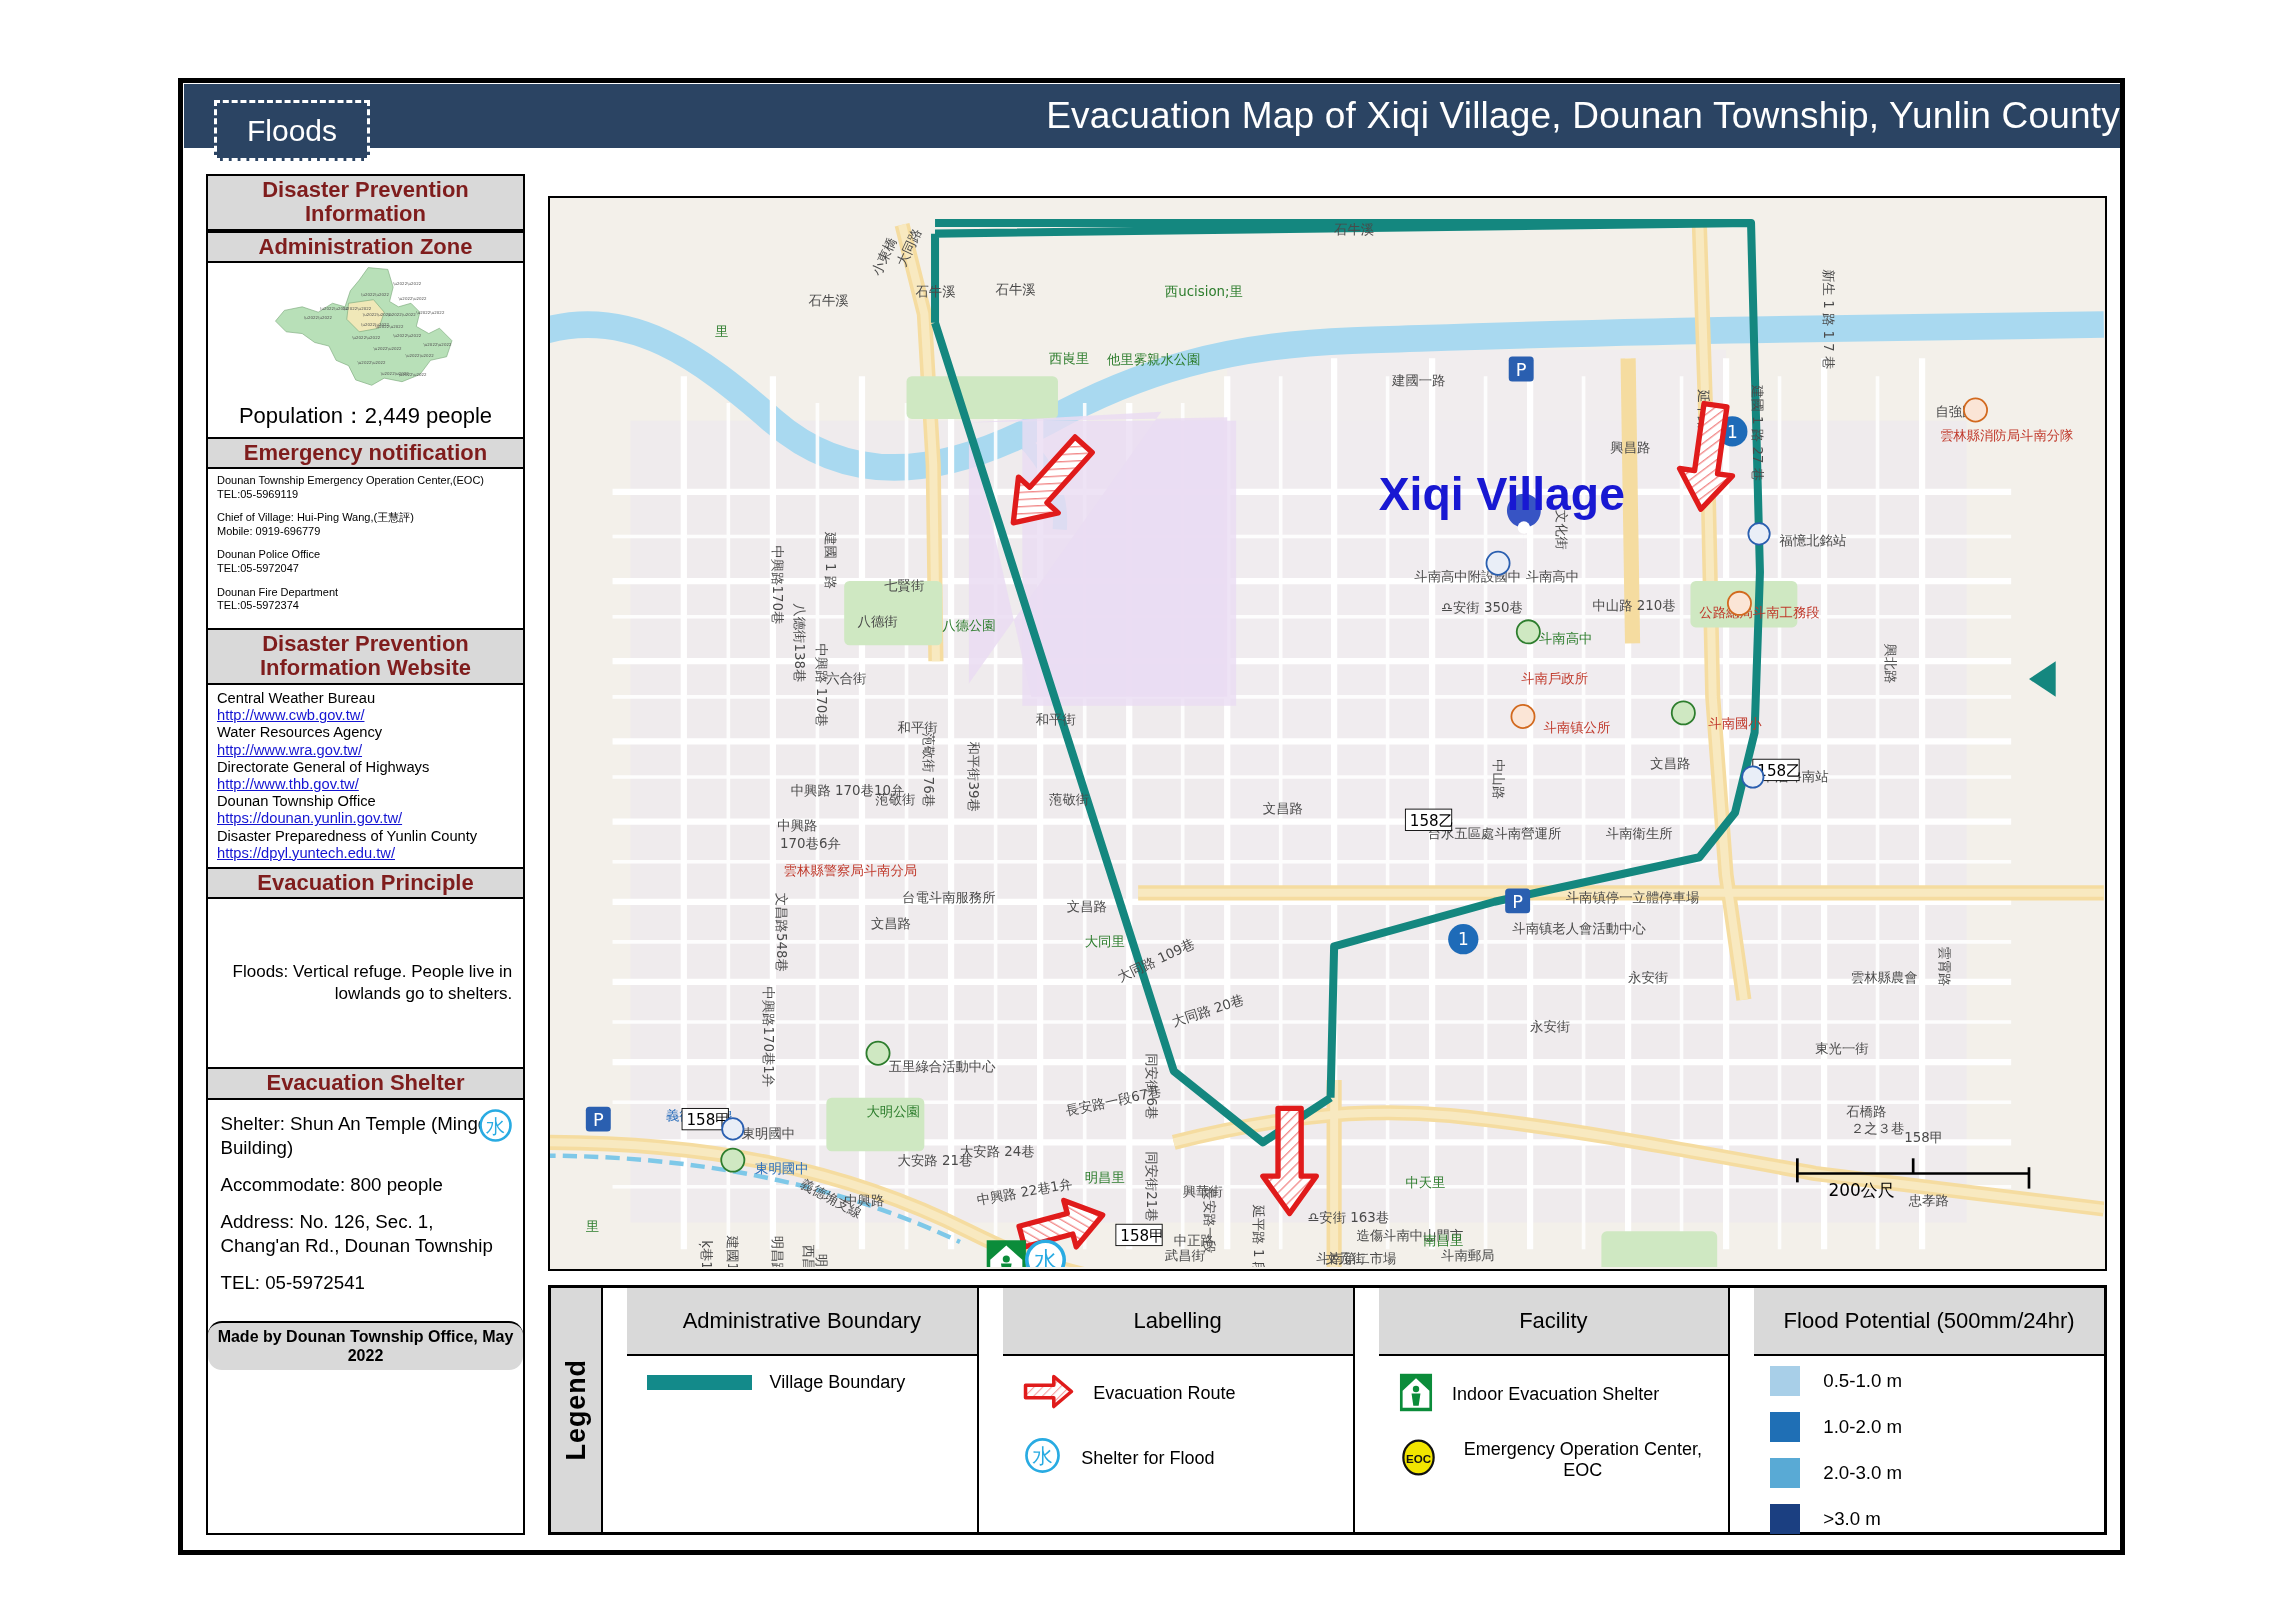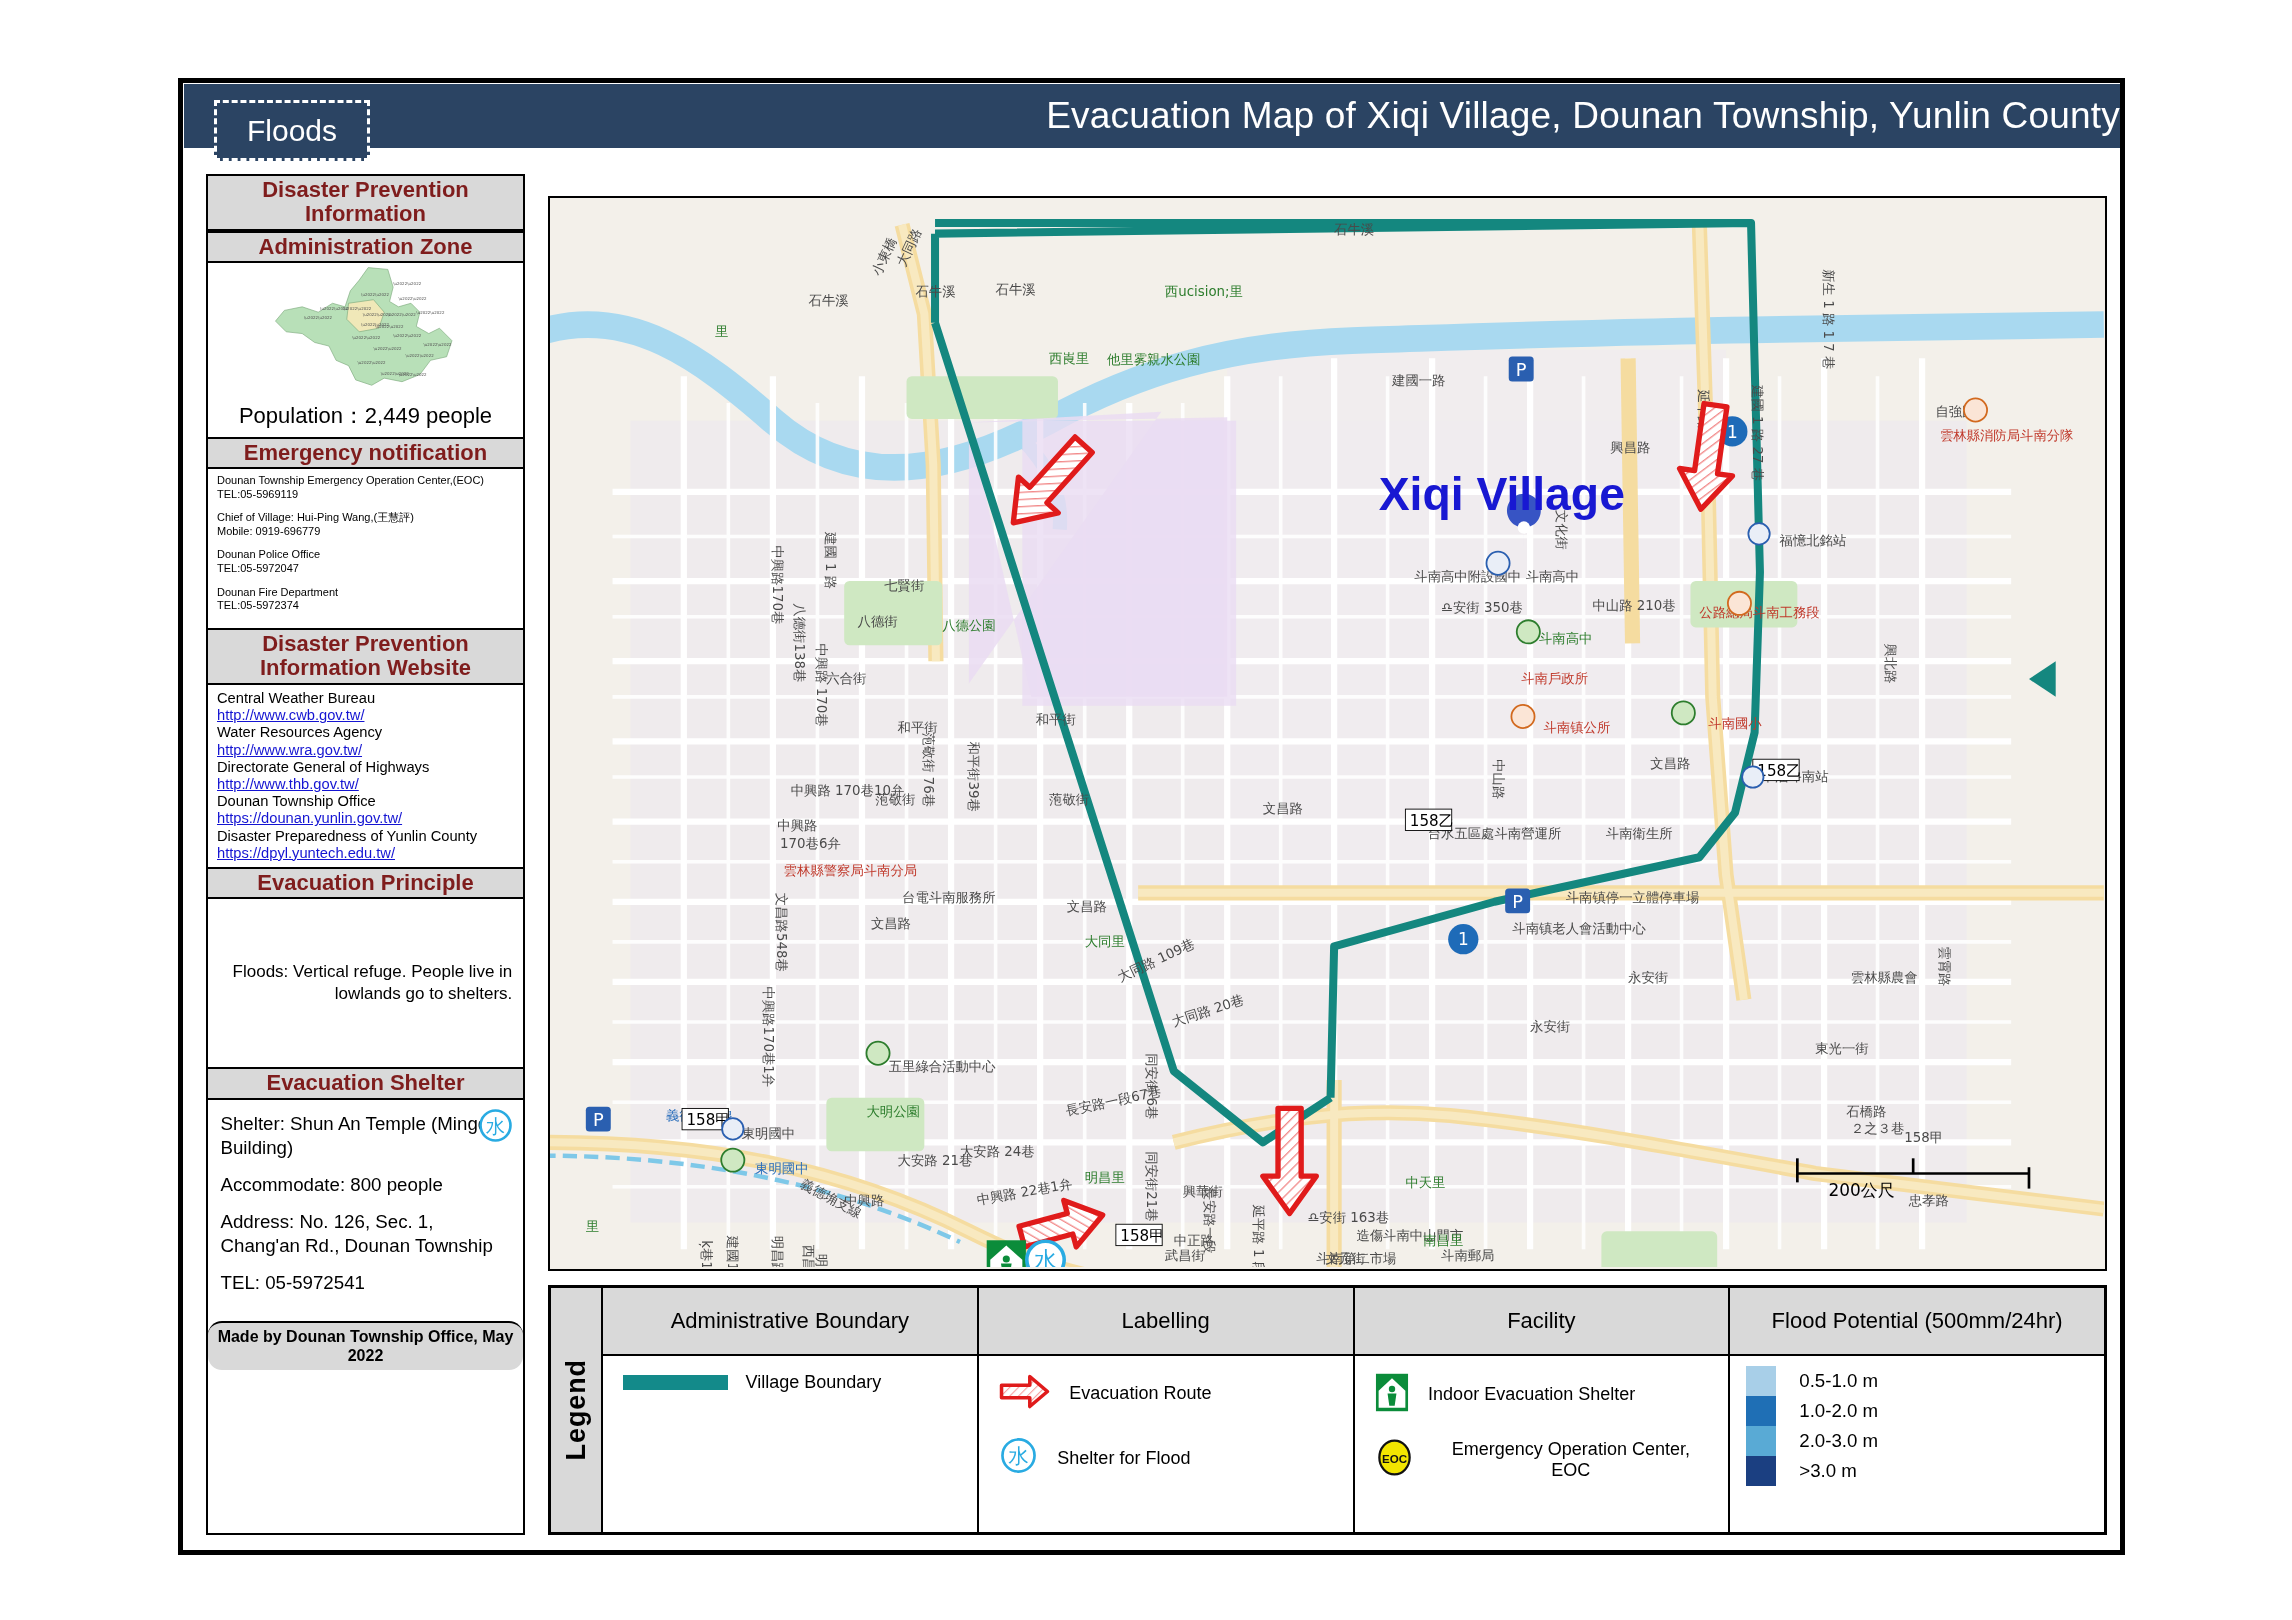--- a/index.html
+++ b/index.html
@@ -52,31 +52,31 @@
            border:2.7px solid #000;box-sizing:border-box;background:#f2efe9;overflow:hidden;}
   .mapsvg{position:absolute;left:0;top:0;}
 
   
   .legend{position:absolute;left:548px;top:1285px;width:1559px;height:250px;
           border:3.6px solid #000;box-sizing:border-box;display:flex;background:#fff;}
   .legend-side{width:50px;border-right:2.7px solid #000;background:#d9d9d9;
                display:flex;align-items:center;justify-content:center;}
   .legend-side span{writing-mode:vertical-rl;transform:rotate(180deg);
                     font-size:27px;font-weight:bold;letter-spacing:0.9px;}
-  .lcol{flex:1;display:flex;flex-direction:column;border-right:2.7px solid #000;}
+  .lcol{flex:1;display:flex;flex-direction:column;border-right:2.7px solid #000;margin-left:24px;}
   .lcol:last-child{border-right:none;}
   .lcol-head{background:#d9d9d9;border-bottom:2.7px solid #000;text-align:center;
              font-size:22px;padding:5.3px 1.8px;line-height:1.1;min-height:55px;
              display:flex;align-items:center;justify-content:center;}
   .lcol-body{flex:1;padding:16px 19.6px;display:flex;flex-direction:column;justify-content:flex-start;gap:19.6px;}
   .lrow{display:flex;align-items:center;gap:18px;font-size:18px;}
   .lrow .ltxt{flex:1;}
   .boundary-swatch{width:105px;height:15px;background:#138a8a;}
 
-  .flood-body{padding:10.7px 16px;display:flex;flex-direction:column;gap:0;}
+  .flood-body{padding:10.7px 16px;display:flex;flex-direction:column;gap:16px;}
   .frow{display:flex;align-items:center;gap:23px;font-size:18.7px;}
   .fsw{width:30px;height:30px;}
 
   .ltxt-center{text-align:center;}
 </style>
 </head>
 <body>
 
 <div class="page">
   <div class="frame"></div>

